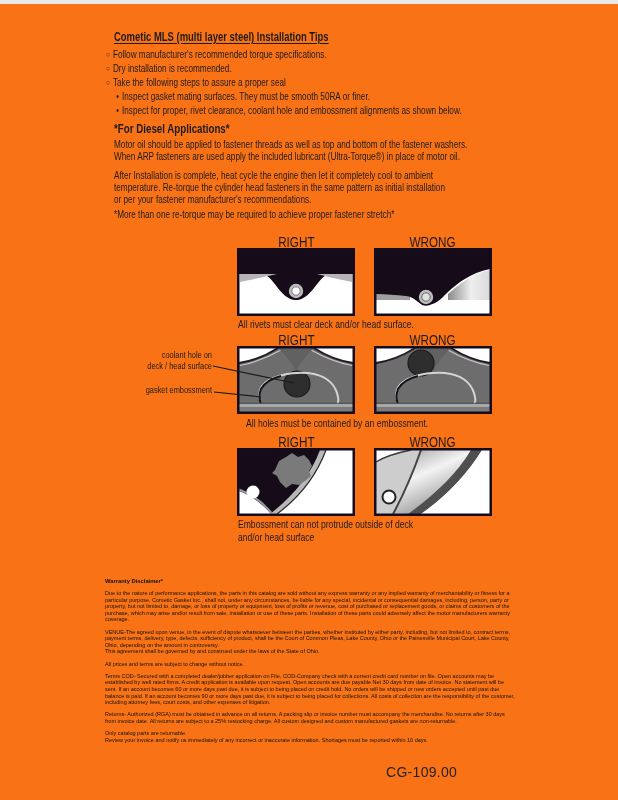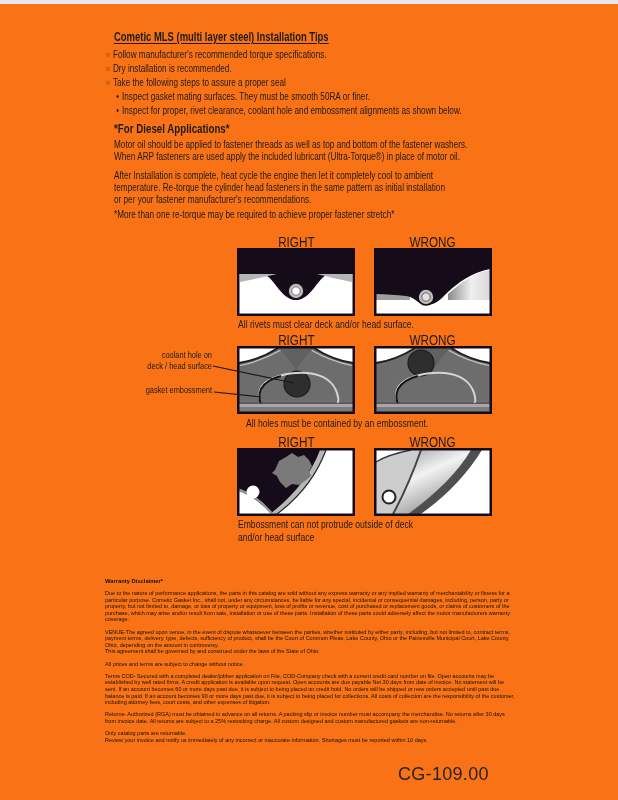--- a/index.html
+++ b/index.html
@@ -36,21 +36,21 @@
   .callout{width:130px;text-align:right;font-size:9.5px;line-height:11px;white-space:pre-line;}
 
   .dbox{position:absolute;width:118px;height:68px;}
 
   .warranty{left:105px;top:574px;width:412px;font-size:5.5px;line-height:6.6px;
             color:#111;}
   .warranty .whead{font-weight:bold;font-size:5.8px;margin-bottom:5.5px;}
   .wp{margin-bottom:5.6px;}
   .wp-tight{margin-bottom:0;}
 
-  .footer-code{left:398px;top:760px;font-size:18px;letter-spacing:.3px;color:#242424;white-space:nowrap;}
+  .footer-code{left:386px;top:760px;font-size:14px;letter-spacing:.3px;color:#242424;white-space:nowrap;}
 
   .overlay{left:0;top:0;pointer-events:none;}
 </style>
 </head>
 <body>
 
 <div class="page">
 
   <div class="abs title cxt">Cometic MLS (multi layer steel) Installation Tips</div>
 

